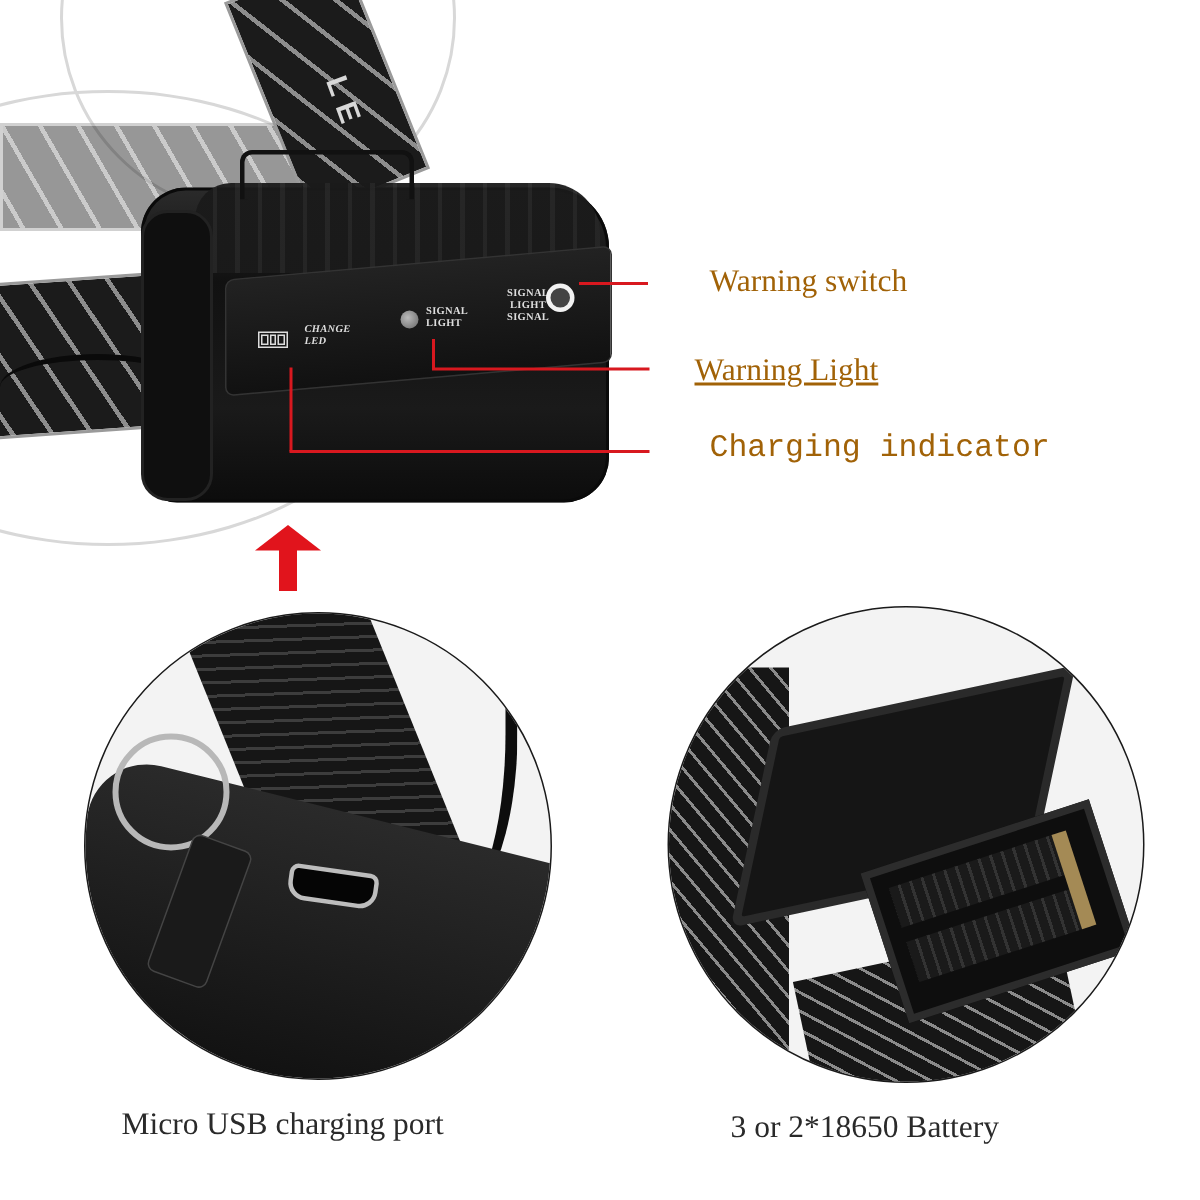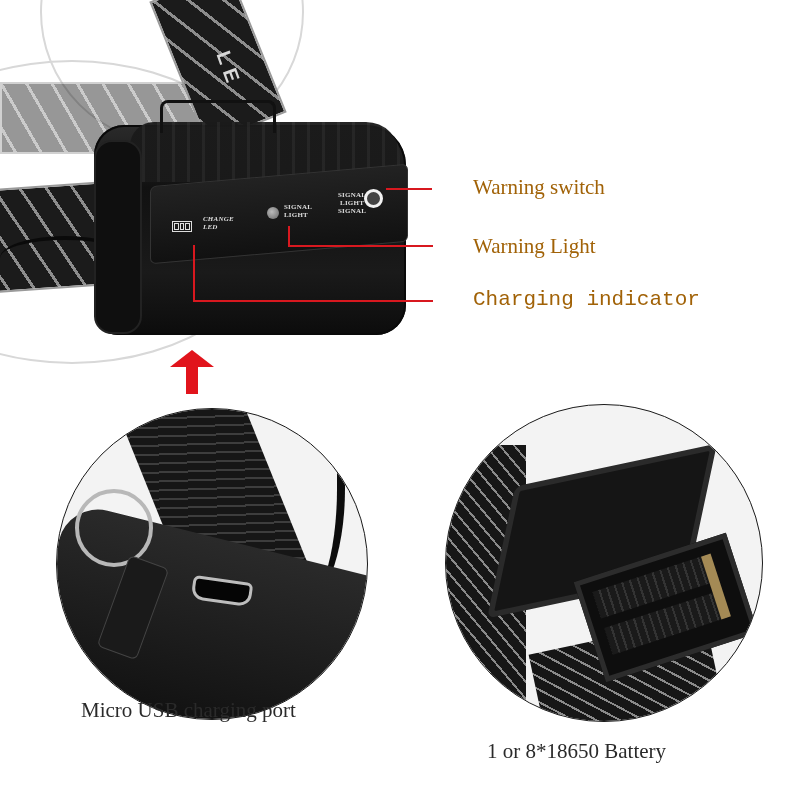--- a/index.html
+++ b/index.html
@@ -91,42 +91,42 @@
     <div>SIGNAL</div>
   </div>
   <div class="power-btn"></div>
 </div>
 
 <div class="cl" style="left:386px;top:188px;width:46px;height:2px;"></div>
 <div class="callout-text" style="left:473px;top:175px;">Warning switch</div>
 
 <div class="cl" style="left:288px;top:226px;width:2px;height:20px;"></div>
 <div class="cl" style="left:288px;top:245px;width:145px;height:2px;"></div>
-<div class="callout-text" style="left:473px;top:234px;">Warning Light</div>
+<div class="callout-text" style="left:463px;top:234px;text-decoration:underline;">Warning Light</div>
 
 <div class="cl" style="left:193px;top:245px;width:2px;height:56px;"></div>
 <div class="cl" style="left:193px;top:300px;width:240px;height:2px;"></div>
 <div class="callout-text" style="left:473px;top:288px;font-family:Liberation Mono, monospace;">Charging indicator</div>
 
 <div class="arrow-head"></div>
 <div class="arrow-shaft"></div>
 
 <div class="circle" style="left:56px;top:408px;width:310px;height:310px;">
   <div class="abs" style="left:100px;top:-10px;width:120px;height:200px;background:repeating-linear-gradient(20deg,#161616 0 7px,#3d3d3d 7px 9px);transform:rotate(-22deg);"></div>
   <div class="abs" style="left:210px;top:0;width:70px;height:200px;border-right:8px solid #0d0d0d;border-radius:0 0 60% 0;"></div>
   <div class="abs" style="left:-20px;top:130px;width:340px;height:220px;background:linear-gradient(180deg,#2a2a2a,#0d0d0d);border-radius:40px 20px 0 0;transform:rotate(14deg);"></div>
   <div class="abs" style="left:18px;top:80px;width:78px;height:78px;border-radius:50%;border:4px solid #b8b8b8;box-sizing:border-box;"></div>
   <div class="abs" style="left:55px;top:150px;width:40px;height:95px;background:#1a1a1a;border:1px solid #444;border-radius:6px;transform:rotate(20deg);"></div>
   <div class="abs" style="left:135px;top:170px;width:60px;height:24px;background:#050505;border:3px solid #bdbdbd;border-radius:6px 6px 12px 12px;box-sizing:border-box;transform:rotate(8deg);"></div>
 </div>
-<div class="caption" style="left:81px;top:698px;">Micro USB charging port</div>
+<div class="caption" style="left:81px;top:737px;">Micro USB charging port</div>
 
 <div class="circle" style="left:445px;top:404px;width:316px;height:316px;">
   <div class="abs" style="left:0;top:40px;width:80px;height:260px;background:repeating-linear-gradient(50deg,#161616 0 9px,#8a8a8a 9px 11px);"></div>
   <div class="abs" style="left:90px;top:230px;width:180px;height:90px;background:repeating-linear-gradient(40deg,#161616 0 9px,#8a8a8a 9px 11px);transform:rotate(-12deg);"></div>
   <div class="abs" style="left:55px;top:60px;width:190px;height:120px;background:#151515;border:6px solid #2a2a2a;border-radius:8px;transform:skew(-12deg,-12deg);"></div>
   <div class="abs" style="left:140px;top:150px;width:150px;height:95px;background:#0e0e0e;border:5px solid #2c2c2c;transform:rotate(-18deg);">
     <div class="abs" style="left:10px;top:10px;width:120px;height:28px;background:repeating-linear-gradient(90deg,#1a1a1a 0 6px,#333 6px 8px);"></div>
     <div class="abs" style="left:10px;top:48px;width:120px;height:28px;background:repeating-linear-gradient(90deg,#1a1a1a 0 6px,#333 6px 8px);"></div>
     <div class="abs" style="left:124px;top:10px;width:10px;height:66px;background:#a48a55;"></div>
   </div>
 </div>
-<div class="caption" style="left:487px;top:739px;">1 or 8*18650 Battery</div>
+<div class="caption" style="left:487px;top:739px;">3 or 2*18650 Battery</div>
 
 </body></html>

